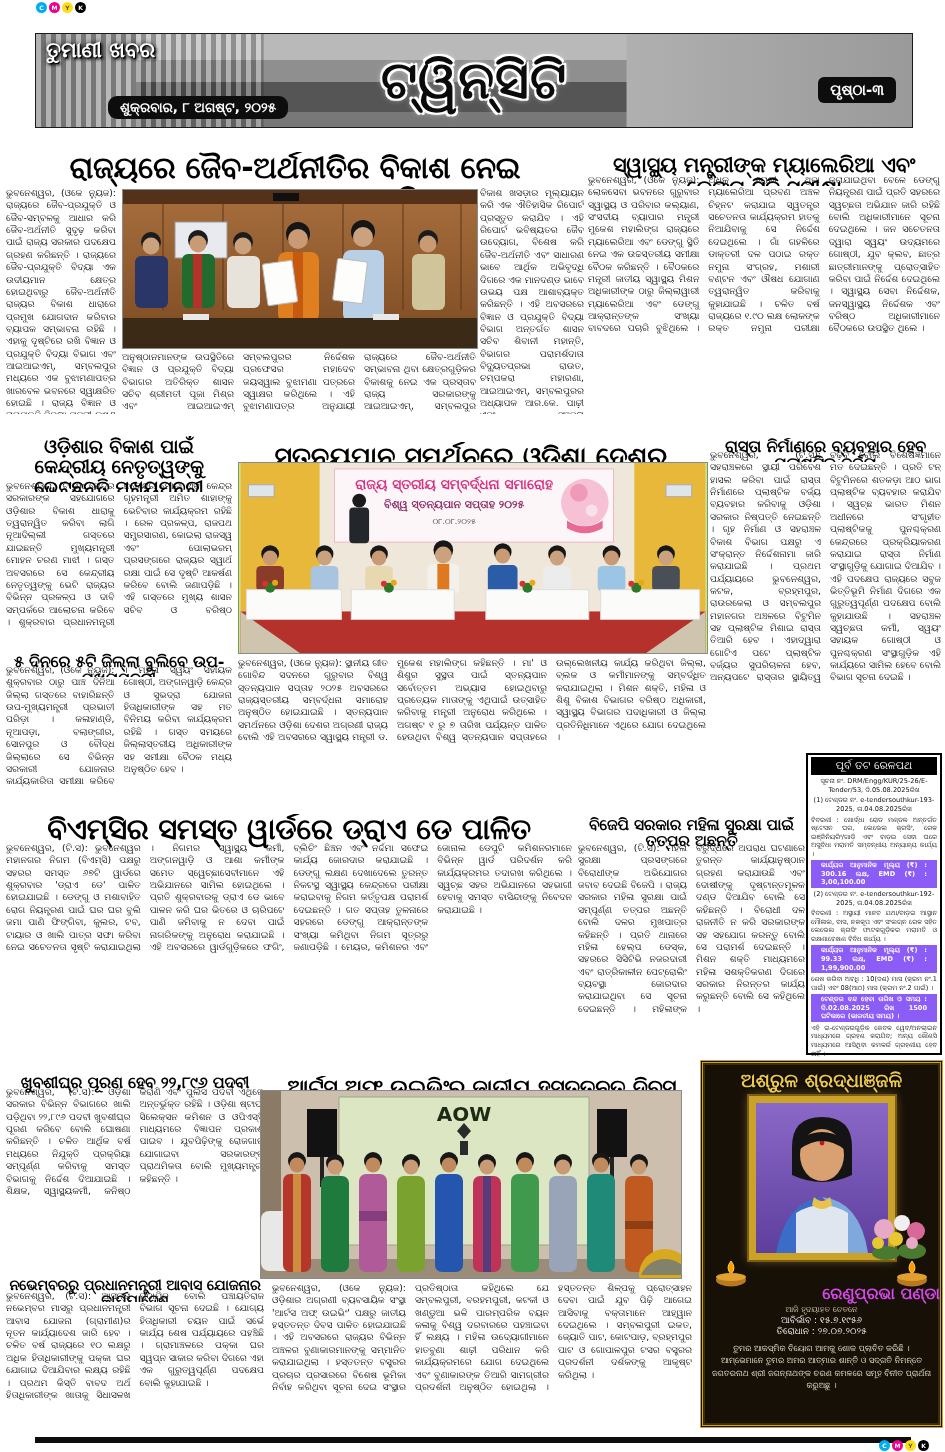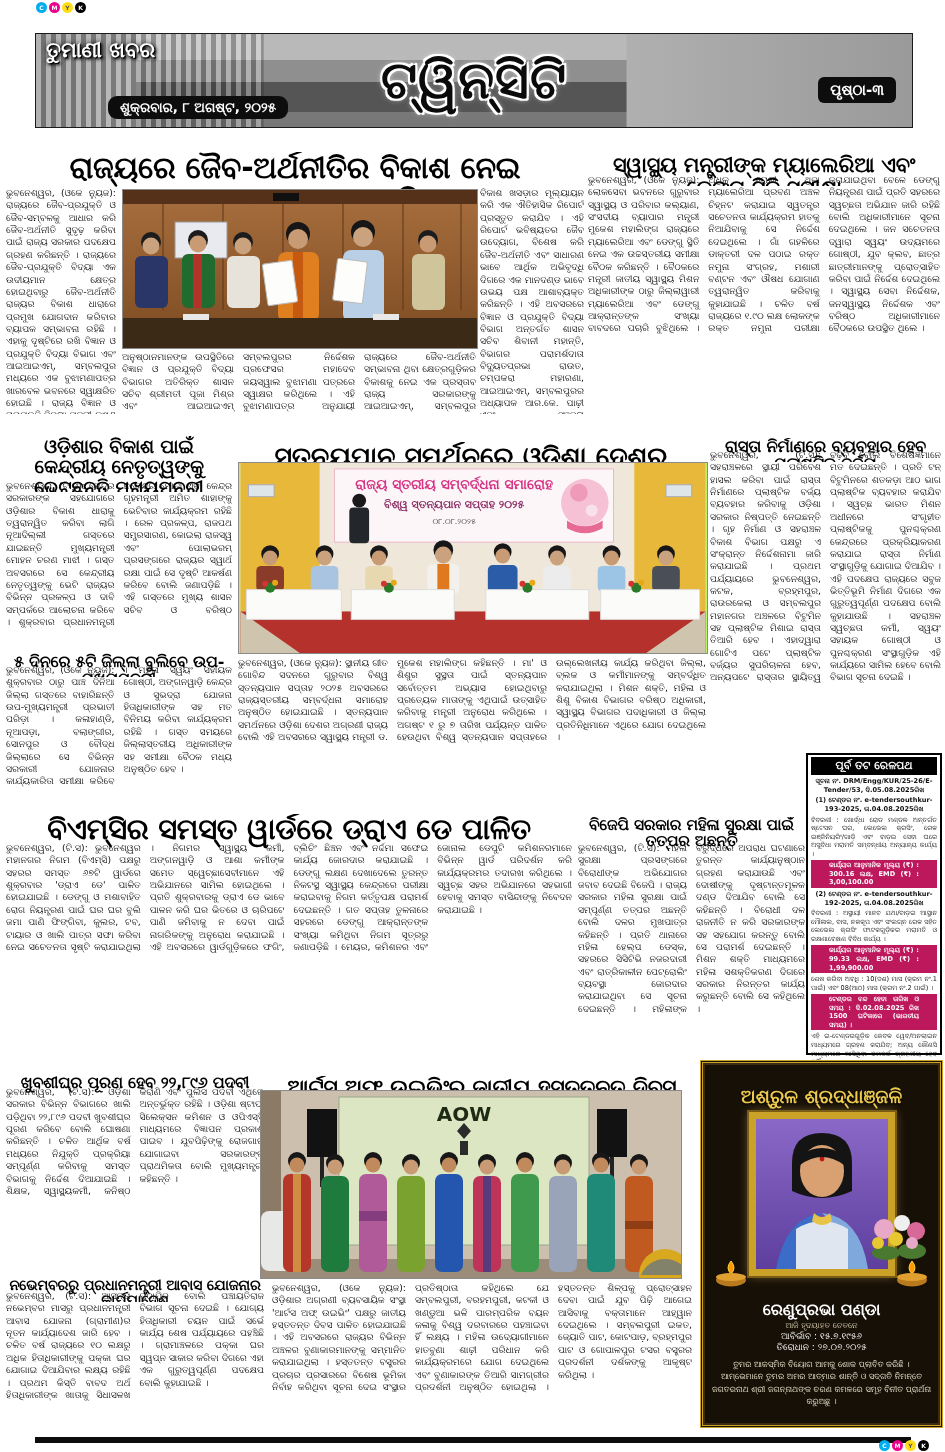--- a/index.html
+++ b/index.html
@@ -33,34 +33,34 @@
   .body-text{position:absolute;font-size:9.3px;line-height:1.33;text-align:justify;color:#101010;
     overflow:hidden;word-break:break-word;}
   .cols-2{column-count:2;column-gap:9px;}
   .cols-3{column-count:3;column-gap:9px;}
   .cols-4{column-count:4;column-gap:9px;}
   .photo{position:absolute;border:1px solid #8a8a8a;overflow:hidden;background:#bef264;}
   .photo svg{display:block;width:100%;height:100%;}
   
   .tender{position:absolute;left:806px;top:753px;width:136px;height:302px;border:2px solid #000;
     background:#fff;padding:2px 3px;box-sizing:border-box;font-size:6.6px;line-height:1.3;}
-  .tender .t-title{background:#000;color:#fff;font-weight:bold;text-align:center;font-size:11px;
+  .tender .t-title{background:#000;color:#fff;font-weight:normal;text-align:center;font-size:11px;
     padding:2px 0;margin-bottom:2px;}
   .tender .t-line{text-align:justify;margin-bottom:2px;}
-  .tender .t-line.hl{background:#be185d;color:#fff;padding:1px 18px;font-weight:bold;}
-  .tender .t-line.bold{font-weight:bold;text-align:center;}
+  .tender .t-line.hl{background:#8b5cf6;color:#fff;padding:1px 10px;font-weight:bold;}
+  .tender .t-line.bold{font-weight:normal;text-align:center;}
   .tender .t-foot{display:flex;justify-content:space-between;font-weight:bold;margin-top:2px;}
   
   .obit{position:absolute;left:700px;top:1060px;width:243px;height:368px;background:#171007;
     border:3px double #c9a227;box-sizing:border-box;text-align:center;color:#efe6cf;box-shadow:inset 0 0 0 2px #3a2c12;}
-  .obit-title{margin-top:22px;font-size:19px;font-weight:bold;color:#ecc94f;text-shadow:0 1px 2px #000;}
+  .obit-title{margin-top:6px;font-size:19px;font-weight:bold;color:#ecc94f;text-shadow:0 1px 2px #000;}
   .obit-frame{position:relative;margin:4px auto 0;width:132px;height:150px;border:7px solid #c9a227;
     outline:2px solid #7a5c14;background:#7a58b8;box-shadow:0 0 10px rgba(233,200,90,.45);}
   .obit-frame svg{display:block;width:100%;height:100%;}
-  .obit-name{margin-top:24px;font-size:16px;font-weight:bold;color:#ffffff;}
+  .obit-name{margin-top:24px;font-size:16px;font-weight:bold;color:#d946ef;text-align:right;}
   .obit-cap{font-size:8px;color:#d8cdb0;margin-top:2px;}
   .obit-dates{font-size:9px;font-weight:normal;margin-top:0;color:#fff;}
   .obit-prayer{font-size:8.2px;line-height:1.5;margin:5px 8px 0;color:#f0e8d0;}
   .obit-mourn{font-size:8.6px;line-height:1.5;margin:5px 10px 0;color:#f0e8d0;}
   .obit .flowers{position:absolute;right:8px;top:148px;}
   .obit .diya{position:absolute;top:196px;}
   .obit .diya.l{left:10px;}.obit .diya.r{right:10px;}
   
   .bottom-rule{position:absolute;left:35px;top:1437px;width:876px;height:6px;background:#0d0d0d;}
 </style>

